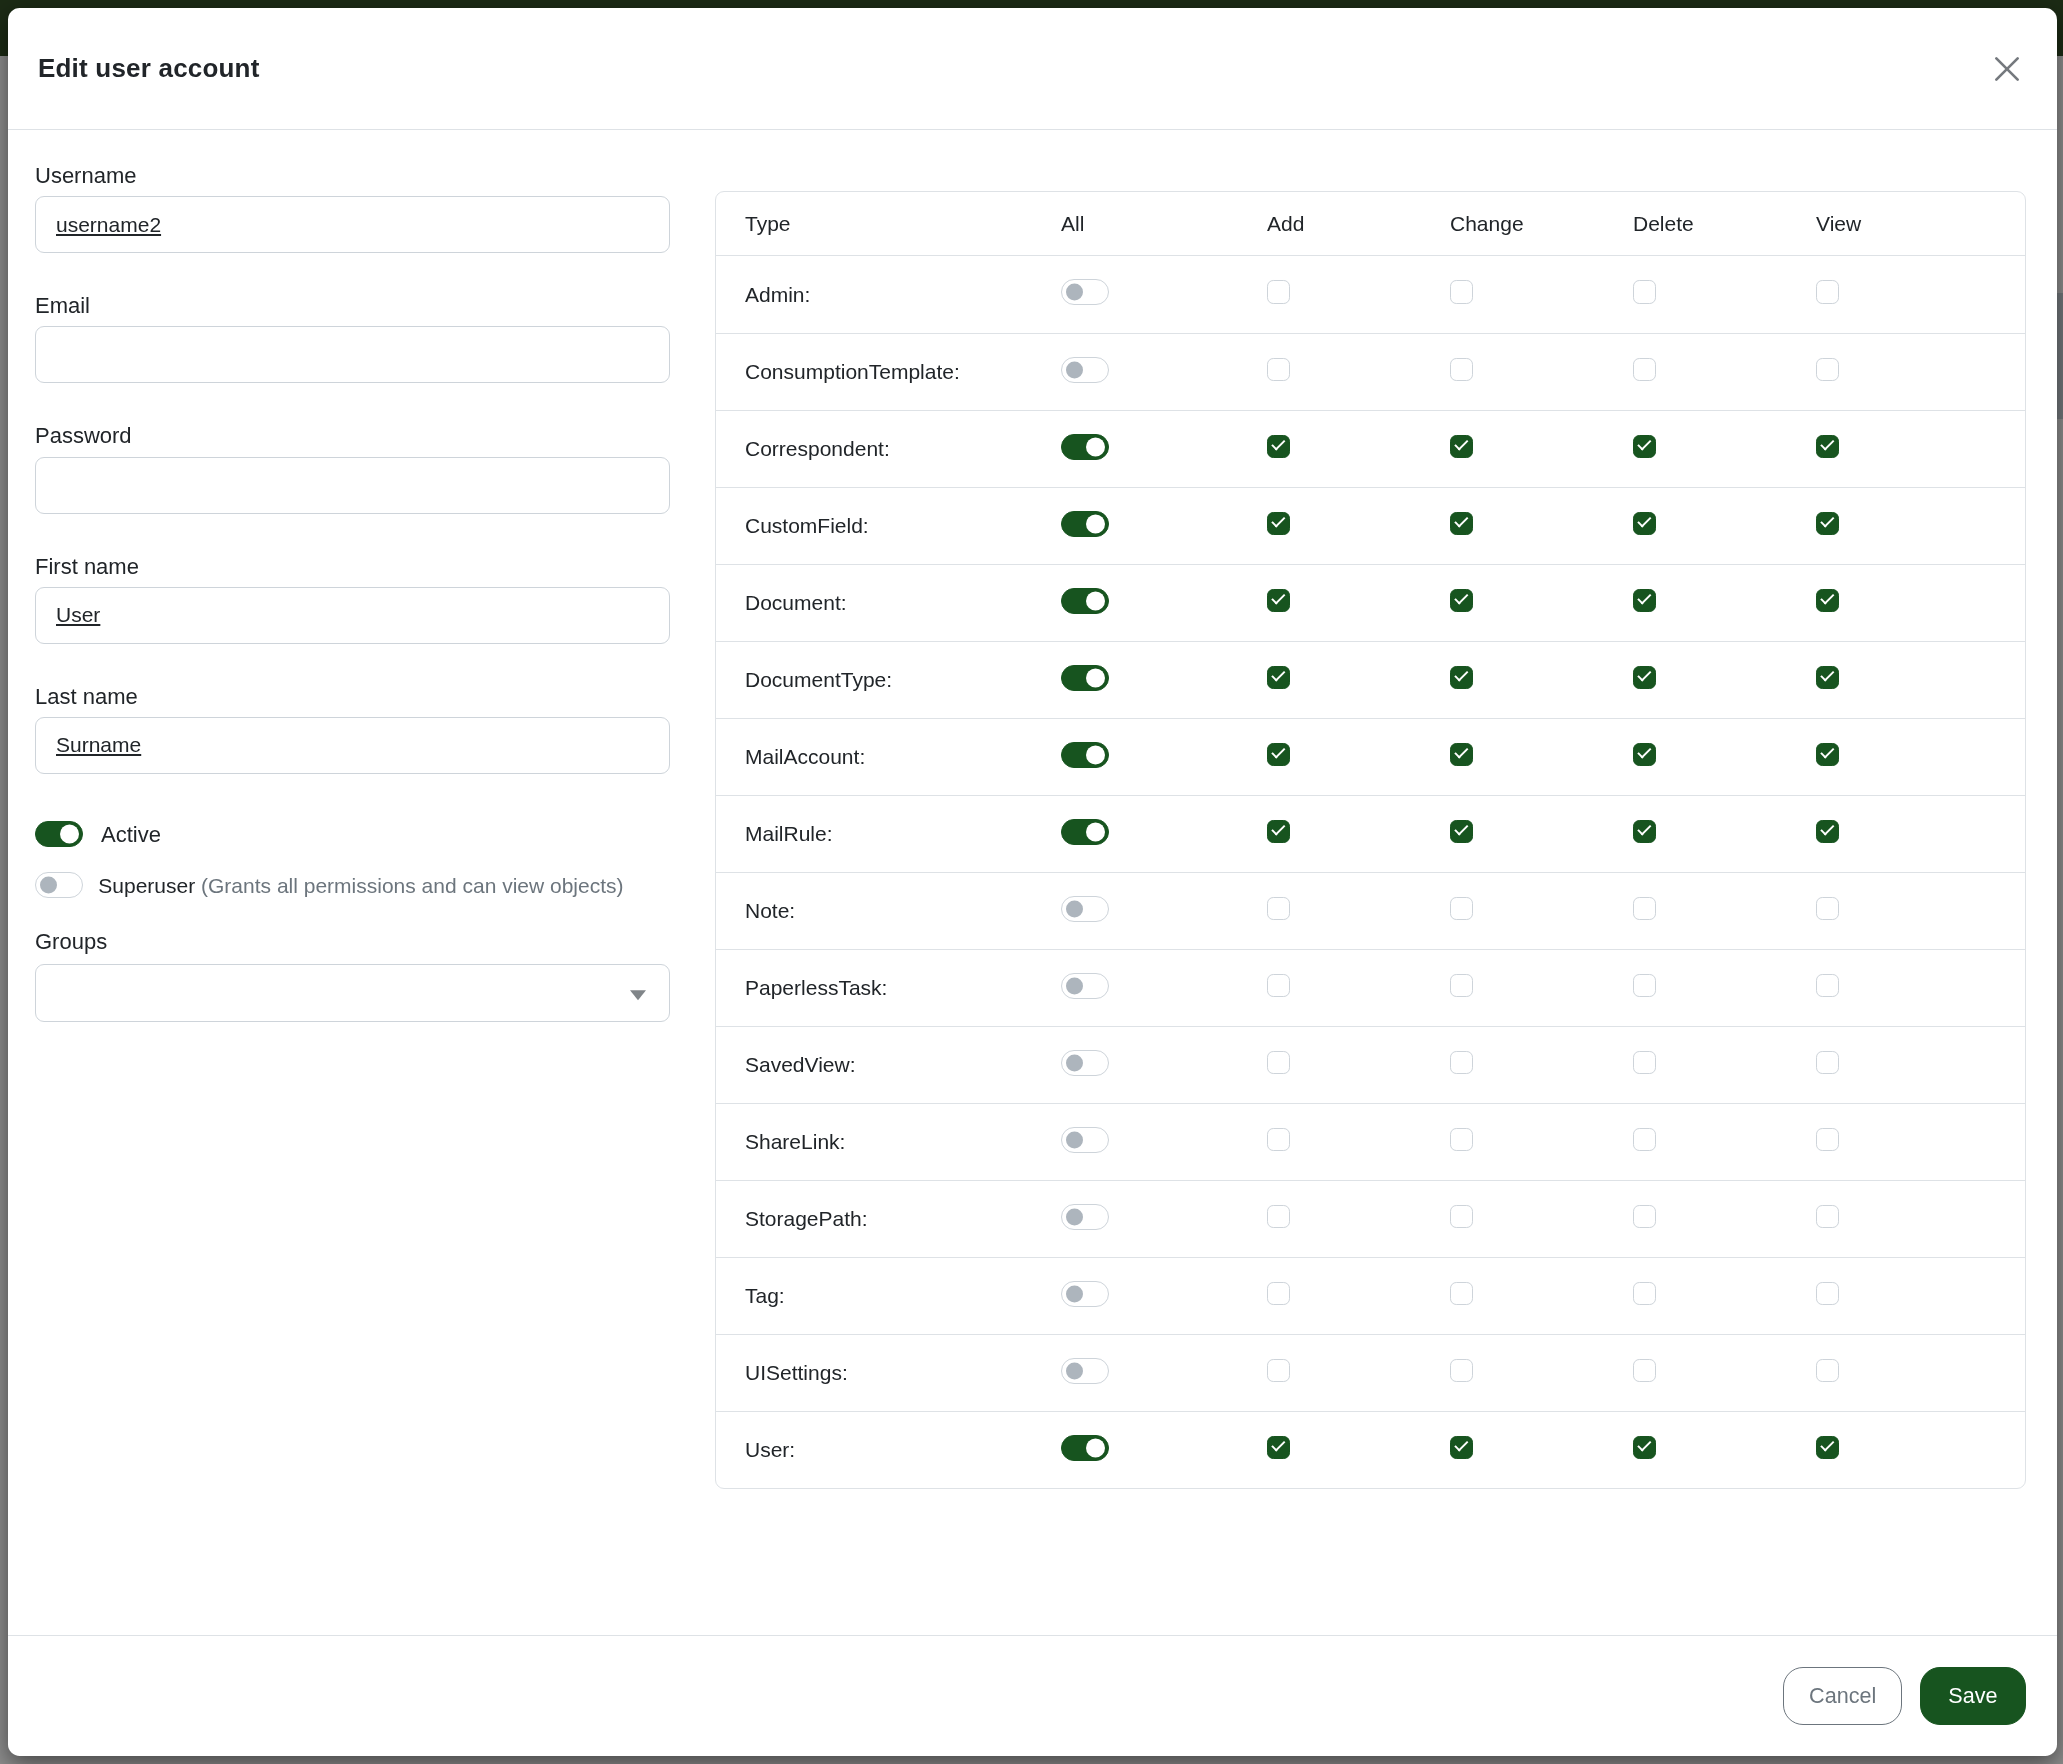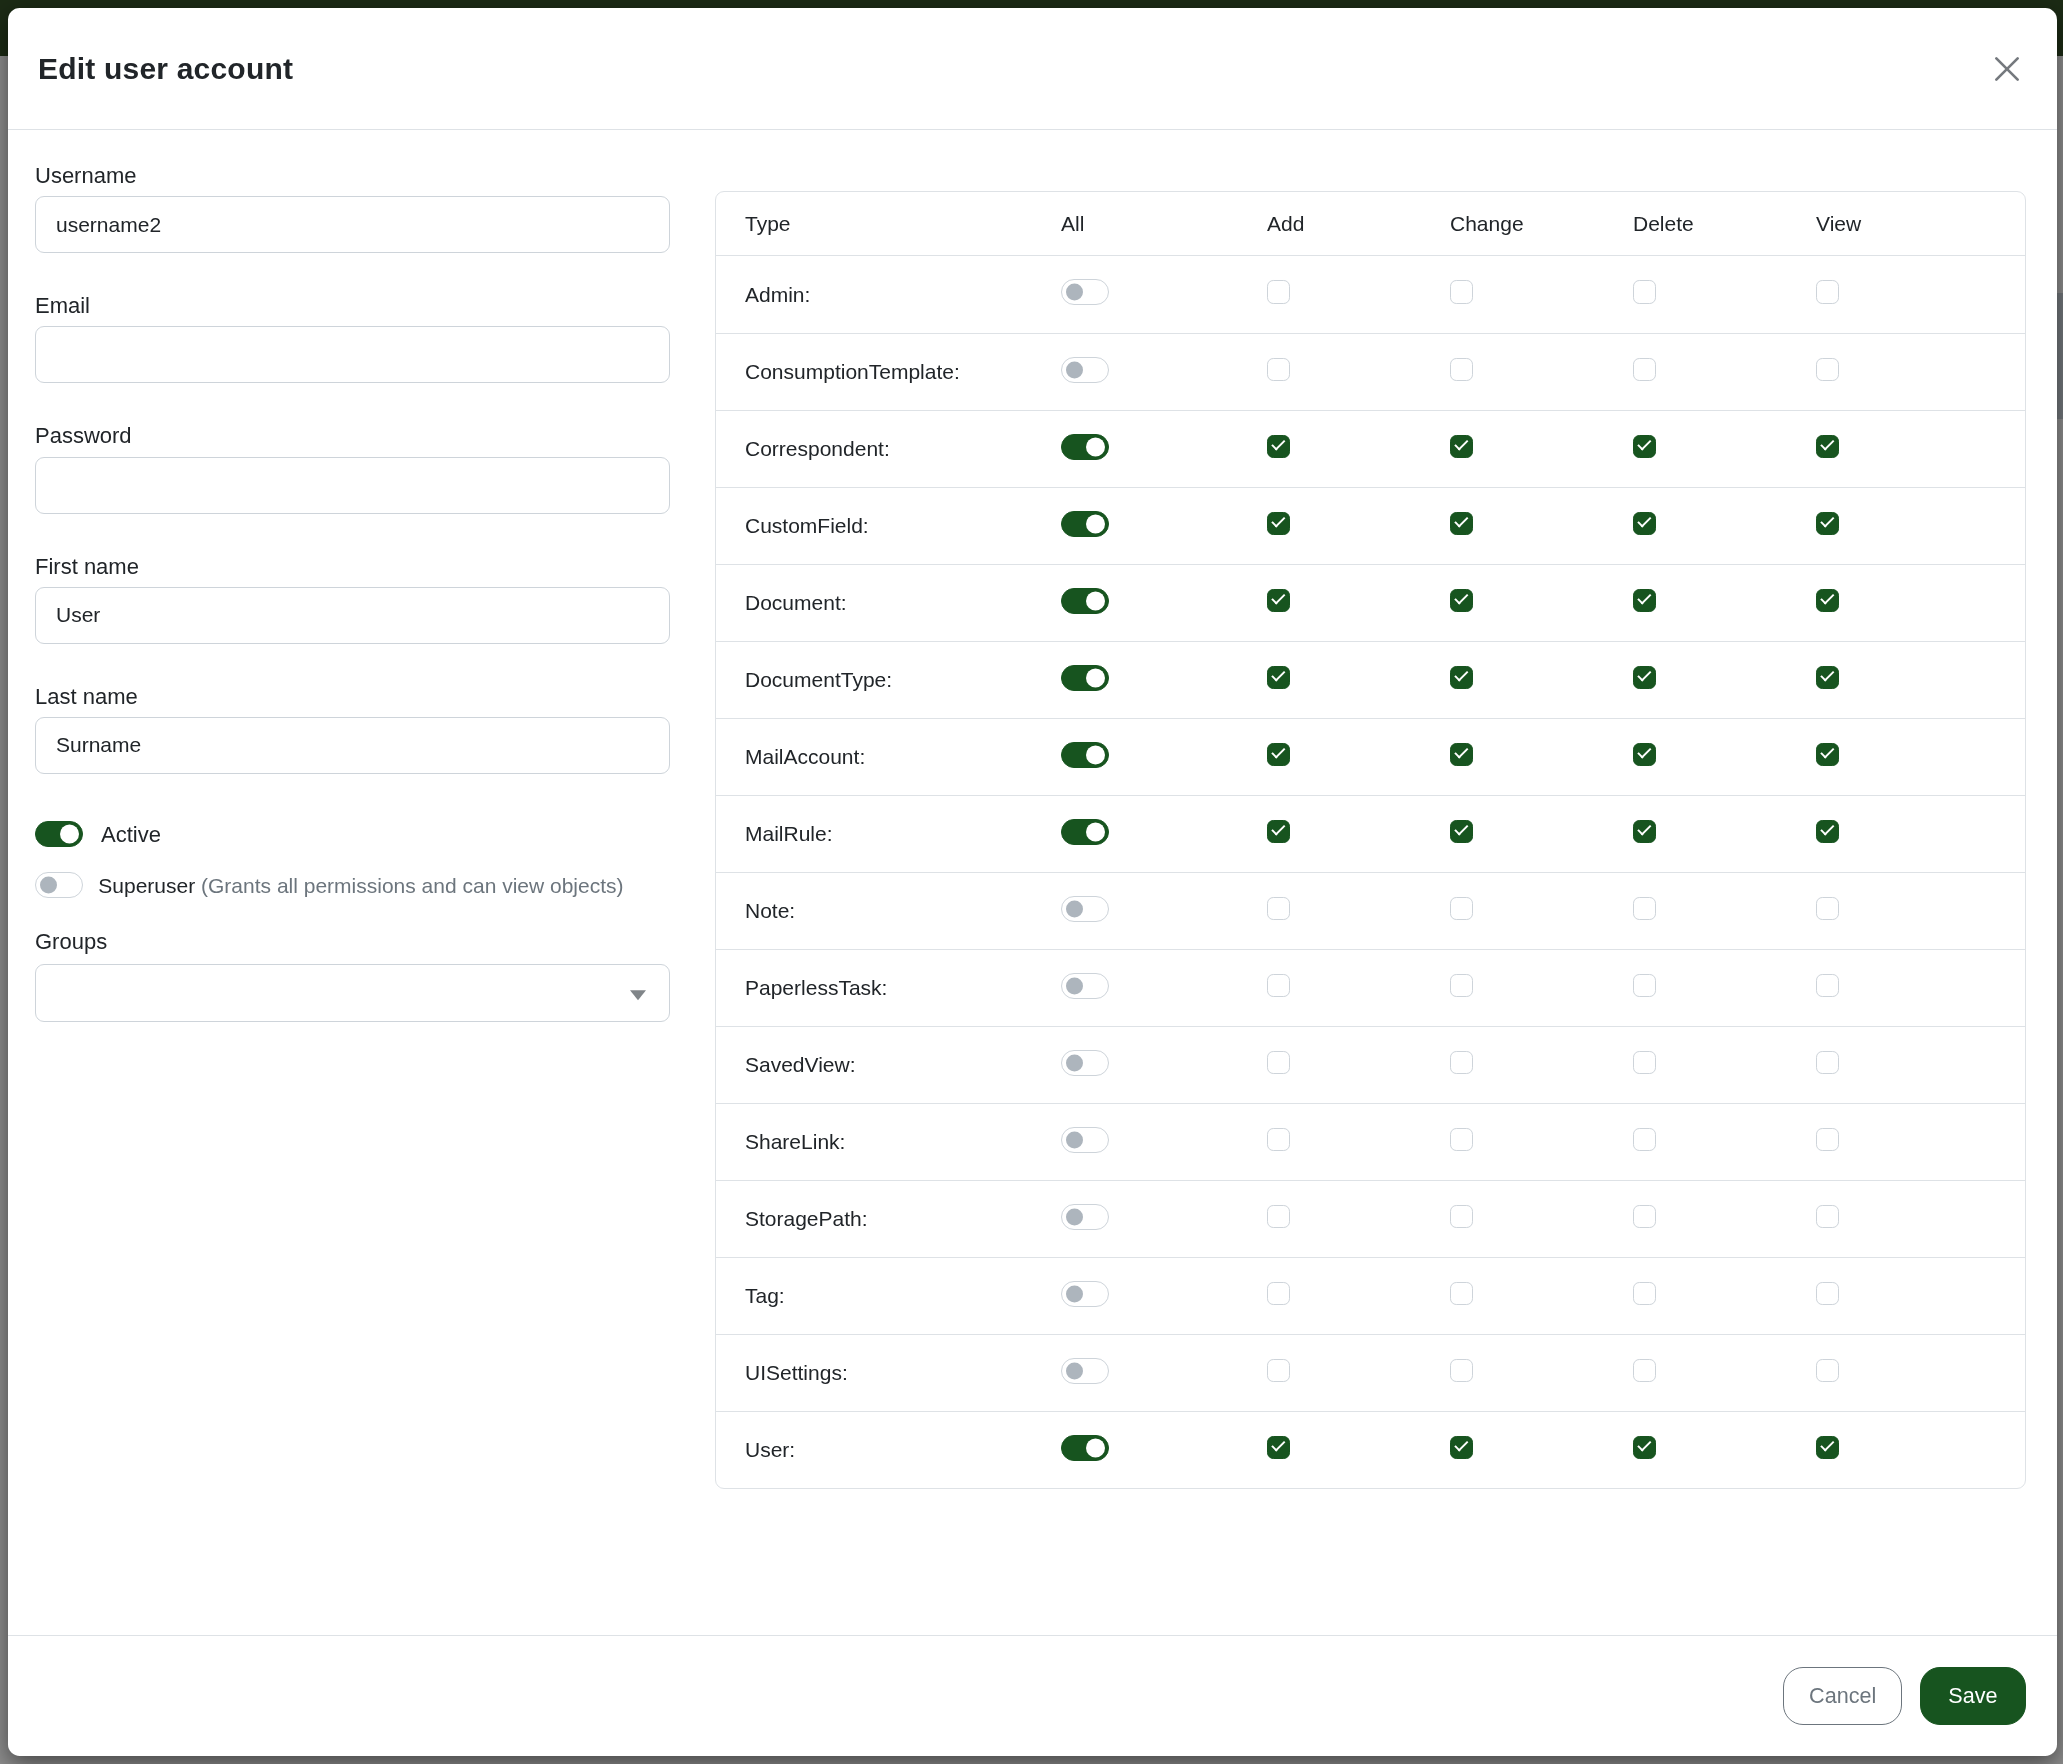--- a/index.html
+++ b/index.html
@@ -17,36 +17,36 @@
   .modal {
     position:absolute; left:8px; top:8px; width:2049px; height:1748px;
     background:#ffffff; border-radius:11.7px;
     box-shadow:0 7.2px 23.4px rgba(0,0,0,.5);
     display:flex; flex-direction:column;
   }
   .m-header {
     height:122px; flex:none; border-bottom:0.9px solid #dee2e6;
     display:flex; align-items:center; padding:0 27px 0 30px; position:relative;
   }
-  .m-title { font-size:30px; font-weight:600; letter-spacing:0.2px; }
+  .m-title { font-size:26px; font-weight:600; letter-spacing:0.2px; }
   .close-btn {
     position:absolute; right:32px; top:43px; width:36px; height:36px;
     background:none; border:none; cursor:pointer; display:flex; align-items:center; justify-content:center;
   }
   .m-body { flex:1; display:flex; padding:32px 31px 0 27px; overflow:hidden; }
   .col-left { width:635px; flex:none; }
   .col-right { flex:1; margin-left:45px; }
 
   .field-label { font-size:22px; line-height:27px; display:block; }
   .group { margin-bottom:39px; }
   .group .field-label { margin-bottom:7.2px; }
   .text-input {
     width:100%; height:57px; border:0.9px solid #ced4da; border-radius:9px;
     font-size:21px; color:#212529; padding:0 20px; outline:none;
-    font-family:inherit; background:#fff;
+    font-family:inherit; background:#fff;text-decoration:underline;
   }
 
   
   .toggle {
     width:48px; height:26px; border-radius:13.5px; position:relative;
     display:inline-block; flex:none; cursor:pointer;
   }
   .toggle.on  { background:#17541f; border:1.8px solid #17541f; }
   .toggle.off { background:#fff; border:1.8px solid #ced4da; }
   .toggle .knob { position:absolute; top:50%; transform:translateY(-50%); border-radius:50%; }

